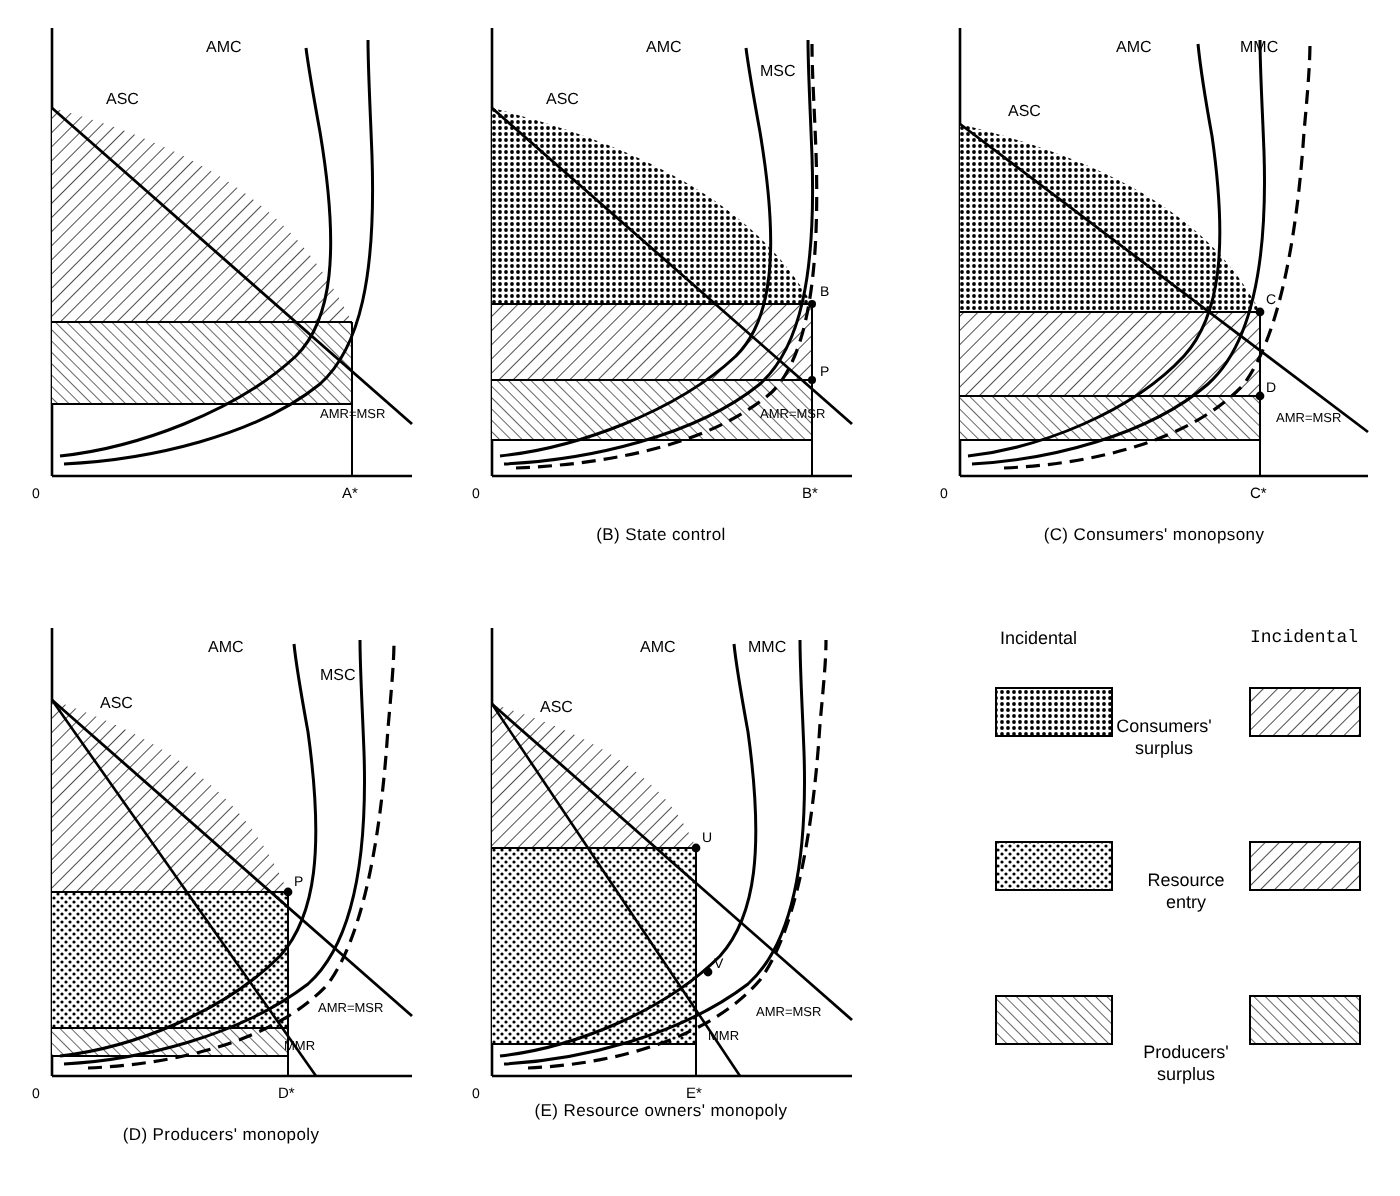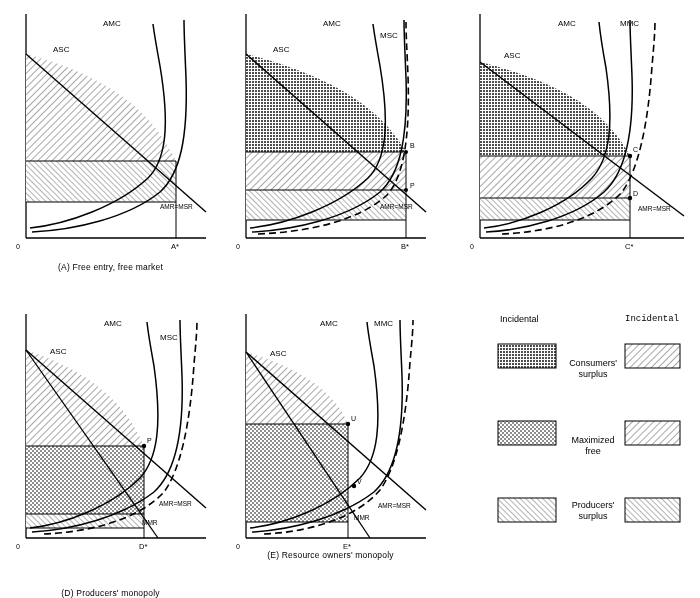--- a/index.html
+++ b/index.html
@@ -55,21 +55,20 @@
     <line x1="18" y1="155" x2="168" y2="155" stroke="#000" stroke-width="1.1"></line>
     <line x1="18" y1="196" x2="168" y2="196" stroke="#000" stroke-width="1.1"></line>
     <line x1="168" y1="155" x2="168" y2="232" stroke="#000" stroke-width="1"></line>
 
     <text x="45" y="46" font-size="8">ASC</text>
     <text x="95" y="20" font-size="8">AMC</text>
     <text x="152" y="203" font-size="6.5">AMR=MSR</text>
     <text x="8" y="243" font-size="7">0</text>
     <text x="163" y="243" font-size="7.5">A*</text>
   </svg>
-  <div class="caption" style="left:0;top:256px;width:205px;">(A) Free entry, free market</div>
 </div>
 
 <div class="panel" style="left:228px;top:6px;width:205px;height:250px;">
   <svg class="plot" width="205" height="250" viewBox="0 0 205 250">
     <g>
       <line x1="18" y1="8" x2="18" y2="232" stroke="#000" stroke-width="1.3"></line>
       <line x1="18" y1="232" x2="198" y2="232" stroke="#000" stroke-width="1.3"></line>
     </g>
 
     <path d="M18,48 L18,146 L178,146 C158,112 120,74 18,48 Z" fill="url(#pMax)" stroke="none"></path>
@@ -90,20 +89,21 @@
 
     <text x="45" y="46" font-size="8">ASC</text>
     <text x="95" y="20" font-size="8">AMC</text>
     <text x="152" y="32" font-size="8">MSC</text>
     <text x="182" y="142" font-size="7">B</text>
     <text x="182" y="182" font-size="7">P</text>
     <text x="152" y="203" font-size="6.5">AMR=MSR</text>
     <text x="8" y="243" font-size="7">0</text>
     <text x="173" y="243" font-size="7.5">B*</text>
   </svg>
+  <div class="caption" style="left:0;top:256px;width:205px;">(B) State control</div>
 </div>
 
 <div class="panel" style="left:462px;top:6px;width:230px;height:250px;">
   <svg class="plot" width="230" height="250" viewBox="0 0 230 250">
     <g>
       <line x1="18" y1="8" x2="18" y2="232" stroke="#000" stroke-width="1.3"></line>
       <line x1="18" y1="232" x2="222" y2="232" stroke="#000" stroke-width="1.3"></line>
     </g>
 
     <path d="M18,56 L18,150 L168,150 C150,116 115,80 18,56 Z" fill="url(#pMax)" stroke="none"></path>
@@ -124,20 +124,21 @@
 
     <text x="42" y="52" font-size="8">ASC</text>
     <text x="96" y="20" font-size="8">AMC</text>
     <text x="158" y="20" font-size="8">MMC</text>
     <text x="171" y="146" font-size="7">C</text>
     <text x="171" y="190" font-size="7">D</text>
     <text x="176" y="205" font-size="6.5">AMR=MSR</text>
     <text x="8" y="243" font-size="7">0</text>
     <text x="163" y="243" font-size="7.5">C*</text>
   </svg>
+  <div class="caption" style="left:0;top:256px;width:230px;">(C) Consumers' monopsony</div>
 </div>
 
 <div class="panel" style="left:8px;top:306px;width:205px;height:250px;">
   <svg class="plot" width="205" height="250" viewBox="0 0 205 250">
     <g>
       <line x1="18" y1="8" x2="18" y2="232" stroke="#000" stroke-width="1.3"></line>
       <line x1="18" y1="232" x2="198" y2="232" stroke="#000" stroke-width="1.3"></line>
     </g>
 
     <path d="M18,44 L18,140 L136,140 C122,108 96,70 18,44 Z" fill="url(#pIncA)" stroke="none"></path>
@@ -158,21 +159,21 @@
 
     <text x="42" y="48" font-size="8">ASC</text>
     <text x="96" y="20" font-size="8">AMC</text>
     <text x="152" y="34" font-size="8">MSC</text>
     <text x="139" y="137" font-size="7">P</text>
     <text x="151" y="200" font-size="6.5">AMR=MSR</text>
     <text x="134" y="219" font-size="6.5">MMR</text>
     <text x="8" y="243" font-size="7">0</text>
     <text x="131" y="243" font-size="7.5">D*</text>
   </svg>
-  <div class="caption" style="left:0;top:256px;width:205px;margin-top:26px;">(D) Producers' monopoly</div>
+  <div class="caption" style="left:0;top:256px;width:205px;">(D) Producers' monopoly</div>
 </div>
 
 <div class="panel" style="left:228px;top:306px;width:205px;height:250px;">
   <svg class="plot" width="205" height="250" viewBox="0 0 205 250">
     <g>
       <line x1="18" y1="8" x2="18" y2="232" stroke="#000" stroke-width="1.3"></line>
       <line x1="18" y1="232" x2="198" y2="232" stroke="#000" stroke-width="1.3"></line>
     </g>
 
     <path d="M18,46 L18,118 L120,118 C110,94 86,66 18,46 Z" fill="url(#pIncA)" stroke="none"></path>
@@ -230,25 +231,25 @@
     <rect x="28" y="8" width="58" height="24" fill="url(#lMax)" stroke="#000" stroke-width="1"></rect>
     <rect x="155" y="8" width="55" height="24" fill="url(#lInc1)" stroke="#000" stroke-width="1"></rect>
 
     <rect x="28" y="85" width="58" height="24" fill="url(#lMaxRent)" stroke="#000" stroke-width="1"></rect>
     <rect x="155" y="85" width="55" height="24" fill="url(#lInc1)" stroke="#000" stroke-width="1"></rect>
 
     <rect x="28" y="162" width="58" height="24" fill="url(#lInc2)" stroke="#000" stroke-width="1"></rect>
     <rect x="155" y="162" width="55" height="24" fill="url(#lInc2)" stroke="#000" stroke-width="1"></rect>
   </svg>
 
-  <div class="lgd-label" style="left:95px;top:52px;width:56px;">
+  <div class="lgd-label" style="left:84px;top:52px;width:56px;">
     <span>Consumers'</span><br>
     <span>surplus</span>
   </div>
   <div class="lgd-label" style="left:95px;top:129px;width:56px;">
-    <span>Maximized</span><br>
-    <span>free</span>
+    <span>Resource</span><br>
+    <span>entry</span>
   </div>
-  <div class="lgd-label" style="left:95px;top:194px;width:56px;">
+  <div class="lgd-label" style="left:95px;top:215px;width:56px;">
     <span>Producers'</span><br>
     <span>surplus</span>
   </div>
 </div>
 
 </body></html>

